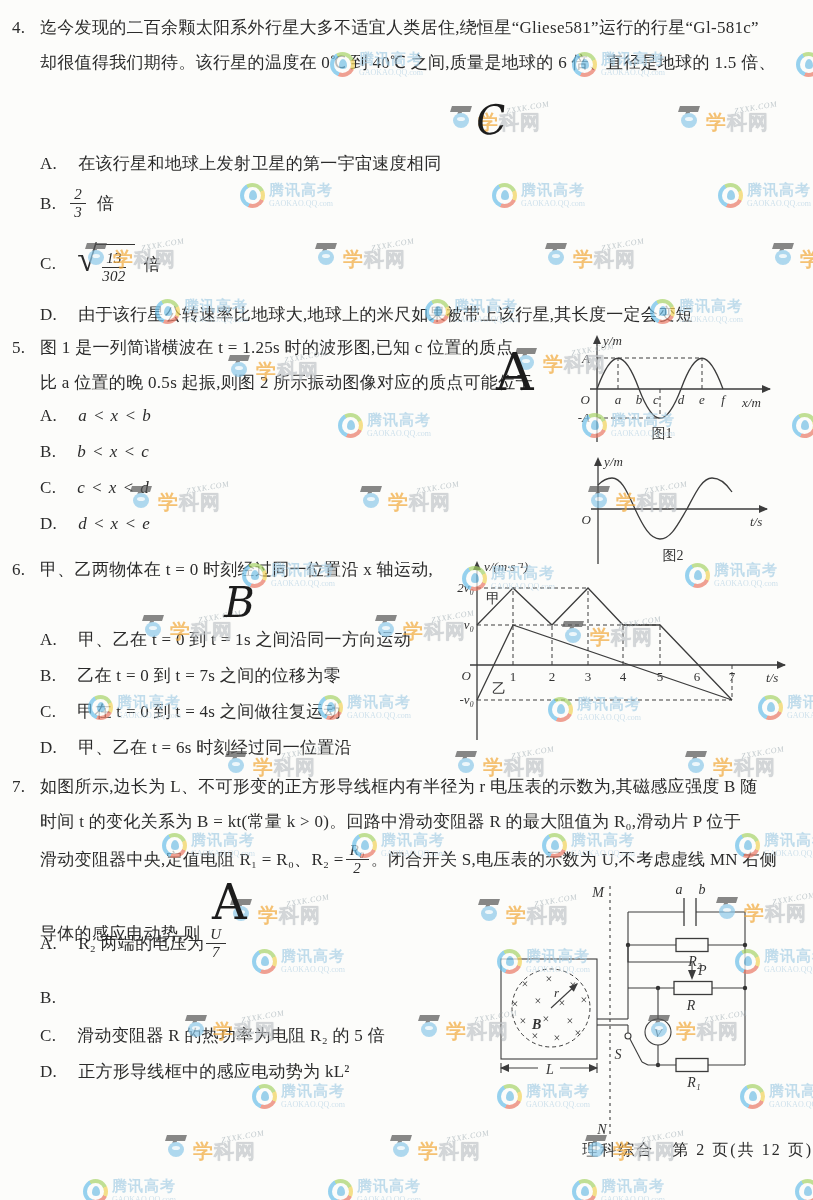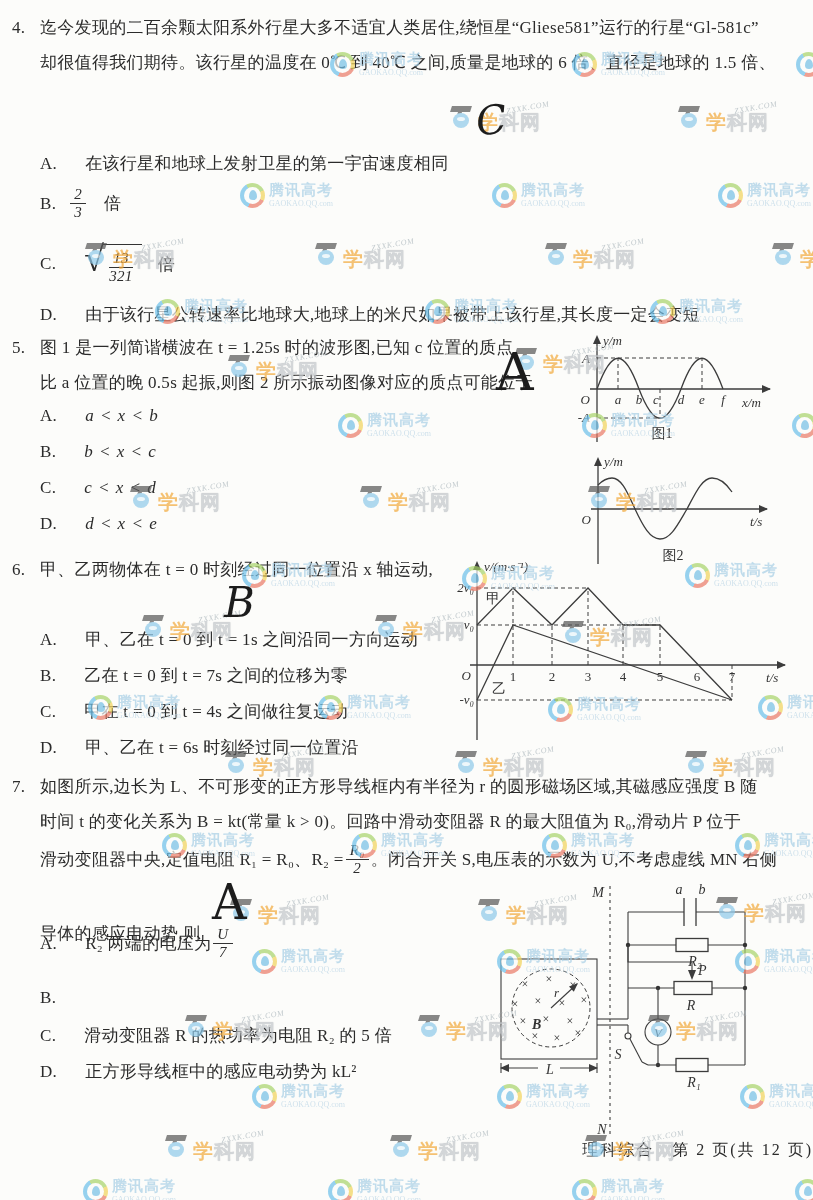--- a/index.html
+++ b/index.html
@@ -2,21 +2,21 @@
 <html><head>
 <meta charset="utf-8">
 <style>
   html,body{margin:0;padding:0;background:#e8e8e8;}
   .page{position:relative;width:813px;height:1200px;background:#fcfcfa;overflow:hidden;
         font-family:"Liberation Serif",serif;color:#2b2b2b;}
   
   .line{position:absolute;font-size:17px;white-space:nowrap;letter-spacing:.3px;line-height:23px;}
   .linef{position:absolute;display:flex;align-items:center;white-space:nowrap;font-size:17px;letter-spacing:.3px;}
   .opt{position:absolute;display:flex;align-items:center;white-space:nowrap;font-size:17px;letter-spacing:.3px;}
-  .opt > *+*{margin-left:16px;}
+  .opt > *+*{margin-left:9px;}
   .olabel{margin-right:12px;}
   .math{font-style:italic;font-family:"Liberation Serif",serif;letter-spacing:1px;}
   .frac{display:inline-flex;flex-direction:column;align-items:center;font-family:"Liberation Serif",serif;
         font-style:italic;font-size:15px;line-height:1.15;margin:0 2px;}
   .fnum{border-bottom:1.2px solid #333;padding:0 4px;}
   .fden{padding:0 2px;}
   .sqrt{display:inline-flex;align-items:flex-start;}
   .rad{font-size:36px;line-height:.9;font-style:normal;margin-right:-2px;}
   .sqrt-inner{border-top:1.5px solid #333;padding:3px 5px 0 3px;display:inline-block;margin-top:1px;}
   .footer{position:absolute;left:0;top:1140px;width:100%;text-align:right;font-size:16px;letter-spacing:2px;}
@@ -620,21 +620,21 @@
     </span>
     <span>倍</span>
   </div>
   <div class="opt" style="left:40px;top:243px">
     <span class="olabel">C.</span>
     <span class="sqrt">
       <span class="rad">√</span>
       <span class="sqrt-inner">
         <span class="frac">
           <span class="fnum">13</span>
-          <span class="fden">321</span>
+          <span class="fden">302</span>
         </span>
       </span>
     </span>
     <span>倍</span>
   </div>
   <div class="opt" style="left:40px;top:303px">
     <span class="olabel">D.</span>
     <span>由于该行星公转速率比地球大,地球上的米尺如果被带上该行星,其长度一定会变短</span>
   </div>
 
@@ -743,21 +743,21 @@
     <text x="173" y="125" font-size="13" text-anchor="middle">4</text>
     <text x="210" y="125" font-size="13" text-anchor="middle">5</text>
     <text x="247" y="125" font-size="13" text-anchor="middle">6</text>
     <text x="282" y="125" font-size="13" text-anchor="middle">7</text>
     <text class="it" x="316" y="126" font-size="13">t/s</text>
     <text x="36" y="47" font-size="14">甲</text>
     <text x="42" y="137" font-size="14">乙</text>
   </svg>
 
   <div class="line" style="left:12px;top:775px">7.</div>
-  <div class="line" style="left:40px;top:775px">如图所示,边长为 L、不可形变的正方形导线框内有半径为 r 的圆形磁场区域,其磁感应强度 B 随</div>
+  <div class="line" style="left:40px;top:775px">如图所示,边长为 L、不可形变的正方形导线框内有半径为 r 电压表的示数为,其磁感应强度 B 随</div>
   <div class="line" style="left:40px;top:810px">时间 t 的变化关系为 B = kt(常量 k &gt; 0)。回路中滑动变阻器 R 的最大阻值为 R₀,滑动片 P 位于</div>
   <div class="linef" style="left:40px;top:842px">
     <span>滑动变阻器中央,定值电阻 R₁ = R₀、R₂ =</span>
     <span class="frac">
       <span class="fnum">R₀</span>
       <span class="fden">2</span>
     </span>
     <span>。闭合开关 S,电压表的示数为 U,不考虑虚线 MN 右侧</span>
   </div>
   <div class="line" style="left:40px;top:922px">导体的感应电动势,则</div>

